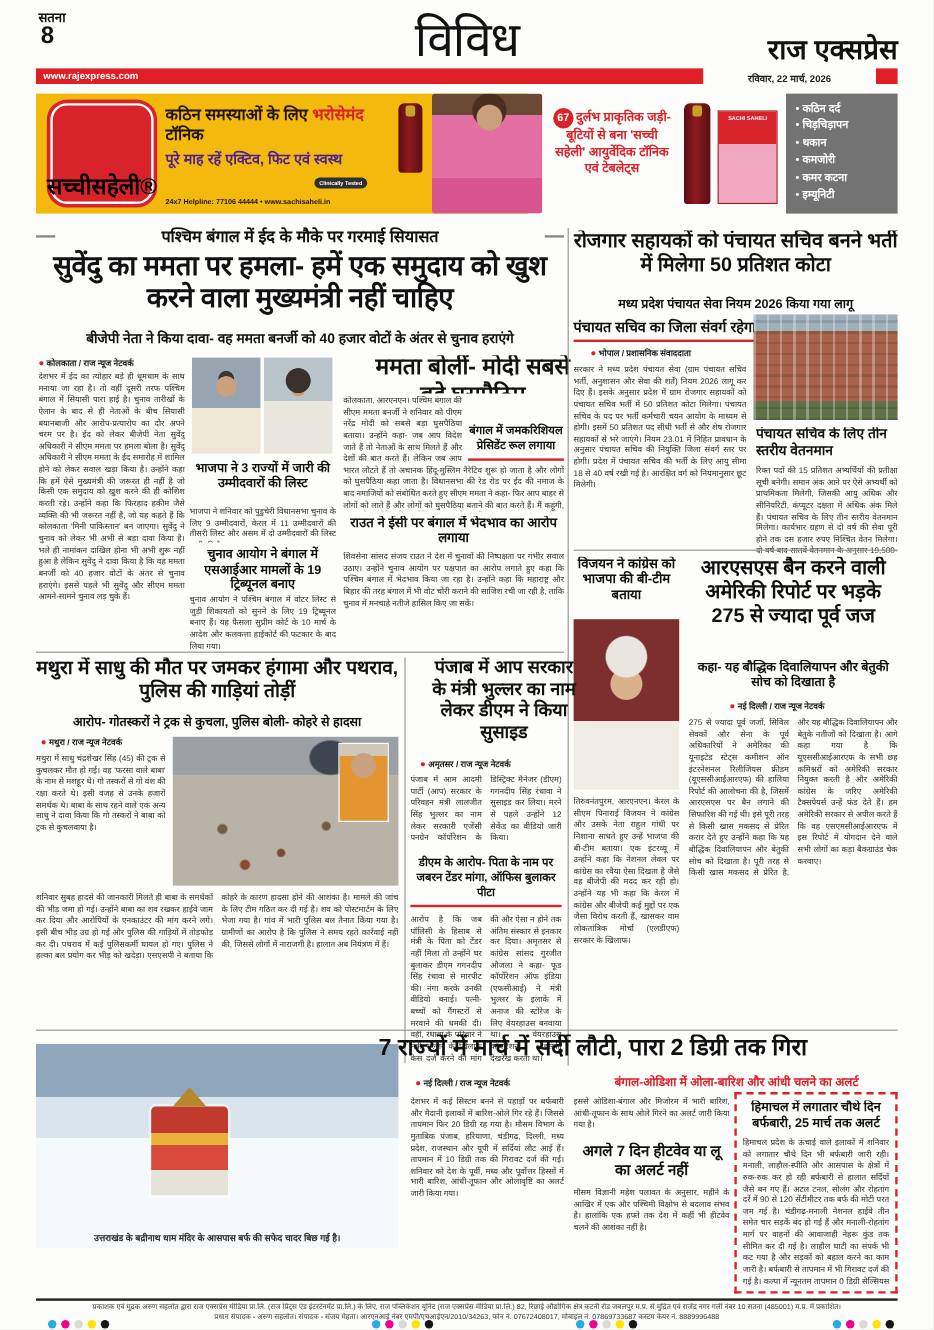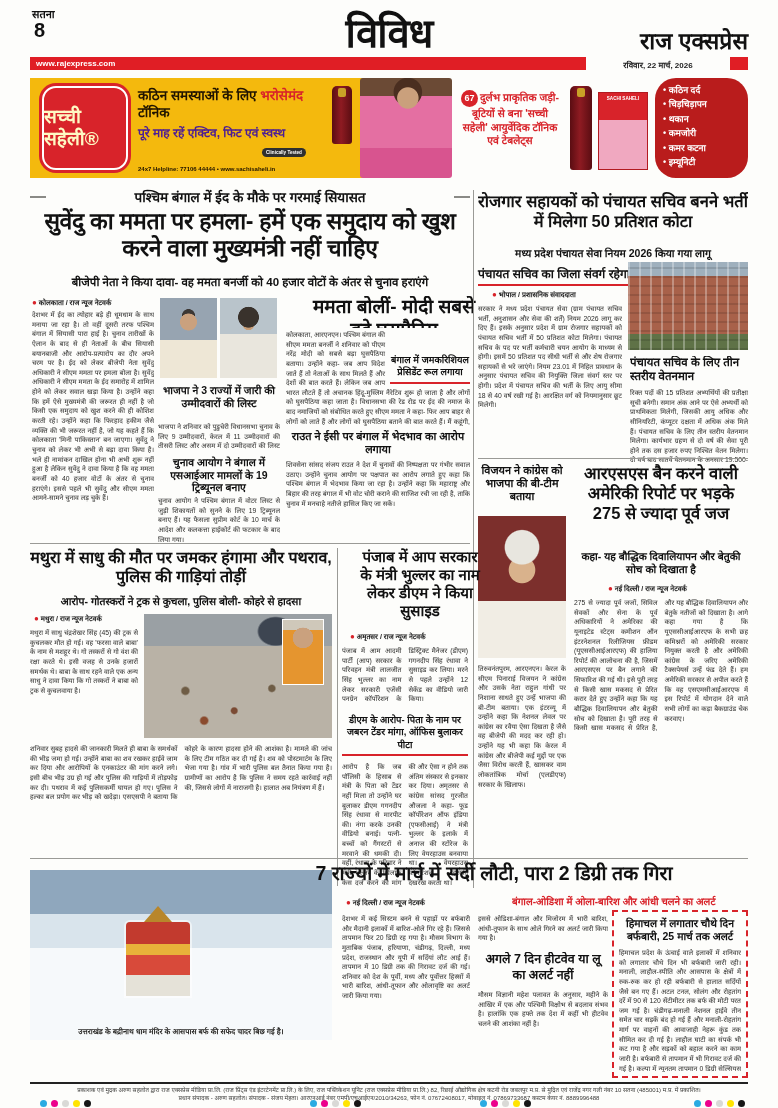--- a/index.html
+++ b/index.html
@@ -17,39 +17,39 @@
   .rule-v { background:#9a9a96; width:1px; }
 
   .body-text { font-size:6.8px; line-height:1.42; text-align:justify; color:#2d2d2b; overflow:hidden; }
   .cols2 { column-count:2; column-gap:7px; }
   .byline { font-size:7px; font-weight:700; color:#1a1a1a; white-space:nowrap; overflow:hidden; }
   .byline .bullet { color:#d8232a; margin-right:2px; font-size:8px; }
 
   
   .edition { font-size:11px; font-weight:700; }
   .pagenum { font-size:20px; font-weight:700; line-height:1; }
-  .section-title { font-size:40px; font-weight:700; letter-spacing:-1px; }
+  .section-title { font-size:40px; font-weight:400; letter-spacing:-1px; }
   .paper-name { font-size:23px; font-weight:700; }
   .redbar { background:#e01e25; color:#fff; font-size:8px; font-weight:700; line-height:13px; padding-left:6px; }
   .issue-date { font-size:8px; font-weight:700; color:#222; }
   .redsq { background:#e01e25; }
 
   
   .ad-yellow { background:#f4b90d; }
   .ad-logo { background:#d8232a; border:2px solid #fff; box-shadow:0 0 0 3px #d8232a; border-radius:14px;
-             color:#fef9c3; font-weight:700; font-size:19px; line-height:1.15; display:flex; flex-direction:column;
-             align-items:flex-start; justify-content:center; }
+             color:#000000; font-weight:700; font-size:19px; line-height:1.15; display:flex; flex-direction:row;
+             align-items:flex-end; justify-content:center; }
   .ad-head { font-size:13.5px; font-weight:700; line-height:1.25; color:#201400; }
   .ad-sub { font-size:12px; font-weight:700; color:#4c1d95; line-height:1.25; }
   .ad-badge { background:#2f2f2f; color:#fff; font-size:4.6px; border-radius:6px; padding:2px 4px; font-weight:700; }
   .ad-help { font-size:6px; font-weight:700; color:#201400; }
   .ad-mid { color:#d8232a; font-size:10.5px; font-weight:700; line-height:1.3; text-align:center; }
   .count-badge { display:inline-block; background:#d8232a; color:#fff; border-radius:50%; width:17px; height:17px;
                  line-height:17px; font-size:9px; text-align:center; margin-right:2px; }
-  .ad-red { background:#b91c1c;border-radius:21px; }
+  .ad-red { background:#737373; }
   .benefit { color:#fff; font-size:9px; font-weight:700; line-height:1.6; white-space:nowrap; overflow:hidden; }
   .benefit::before { content:"• "; }
   .bottle { background:linear-gradient(90deg,#5a0d12,#8e1b22 45%,#5a0d12); border-radius:5px 5px 3px 3px; }
   .bottle::before { content:""; display:block; margin:2px auto 0; width:8px; height:9px; background:#c9a227; border-radius:2px; }
   .prod-box { background:linear-gradient(180deg,#d8232a 0 35%,#f0a8c0 35% 100%); border:1px solid #b21a20;
               color:#fff; font-size:4.6px; font-weight:700; text-align:center; padding-top:3px; }
   .woman { background:radial-gradient(circle at 52% 20%, #caa07c 0 11%, transparent 12%),
                      radial-gradient(circle at 52% 14%, #4a2e20 0 14%, transparent 15%),
                      linear-gradient(180deg,#6b4a35 0 18%, #e46fa2 18% 70%, #d8548f 70% 100%); border-radius:3px; }
 

